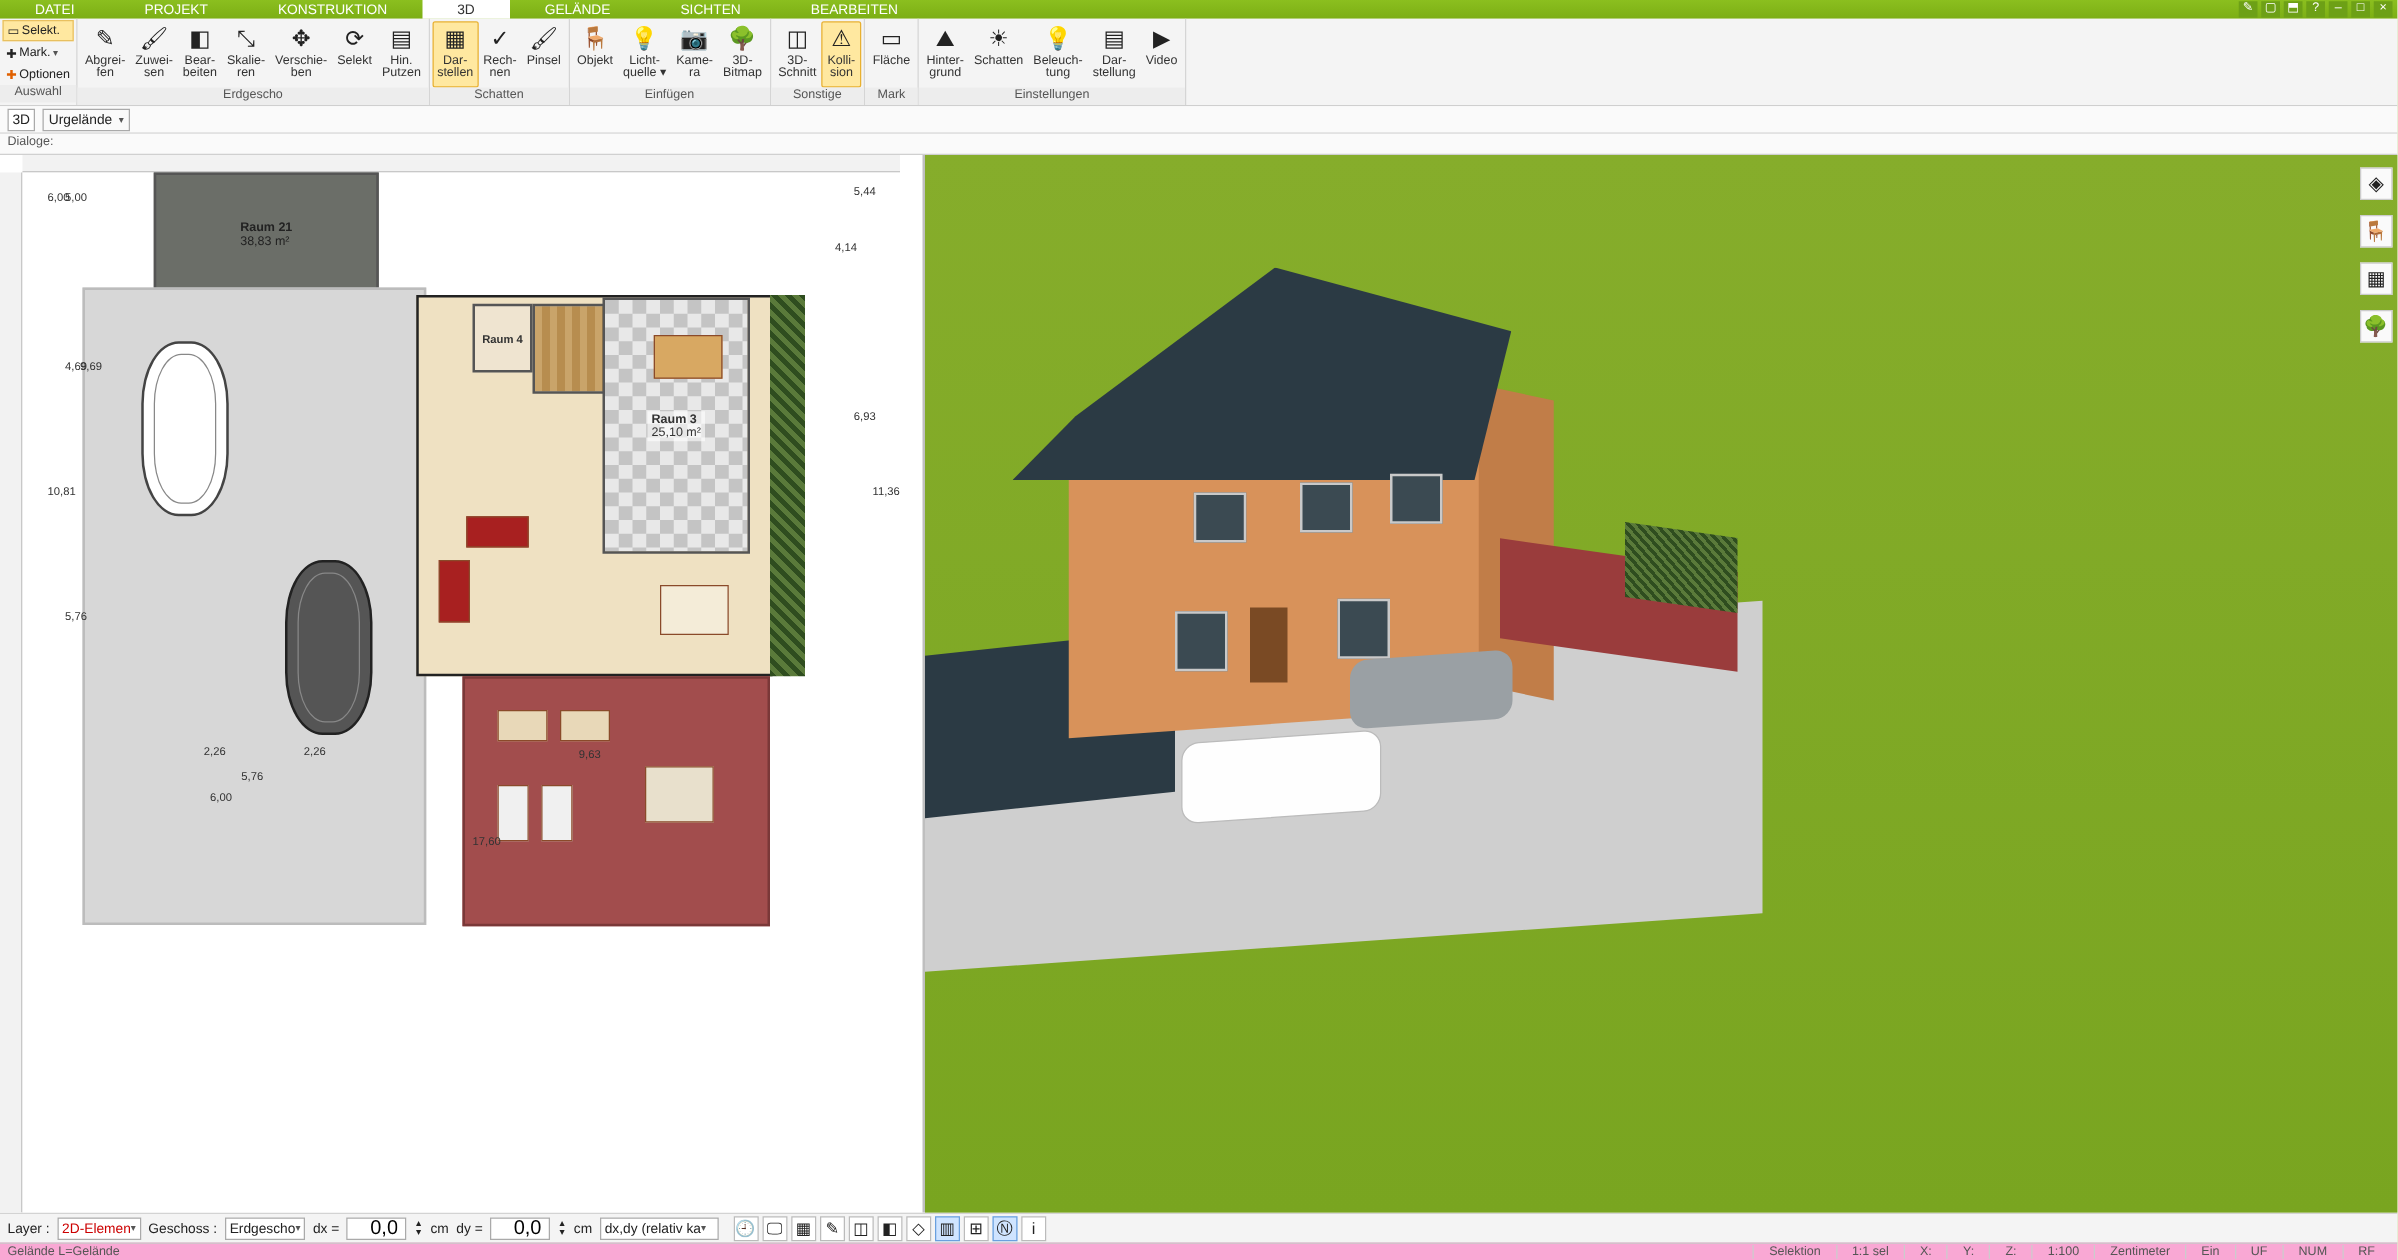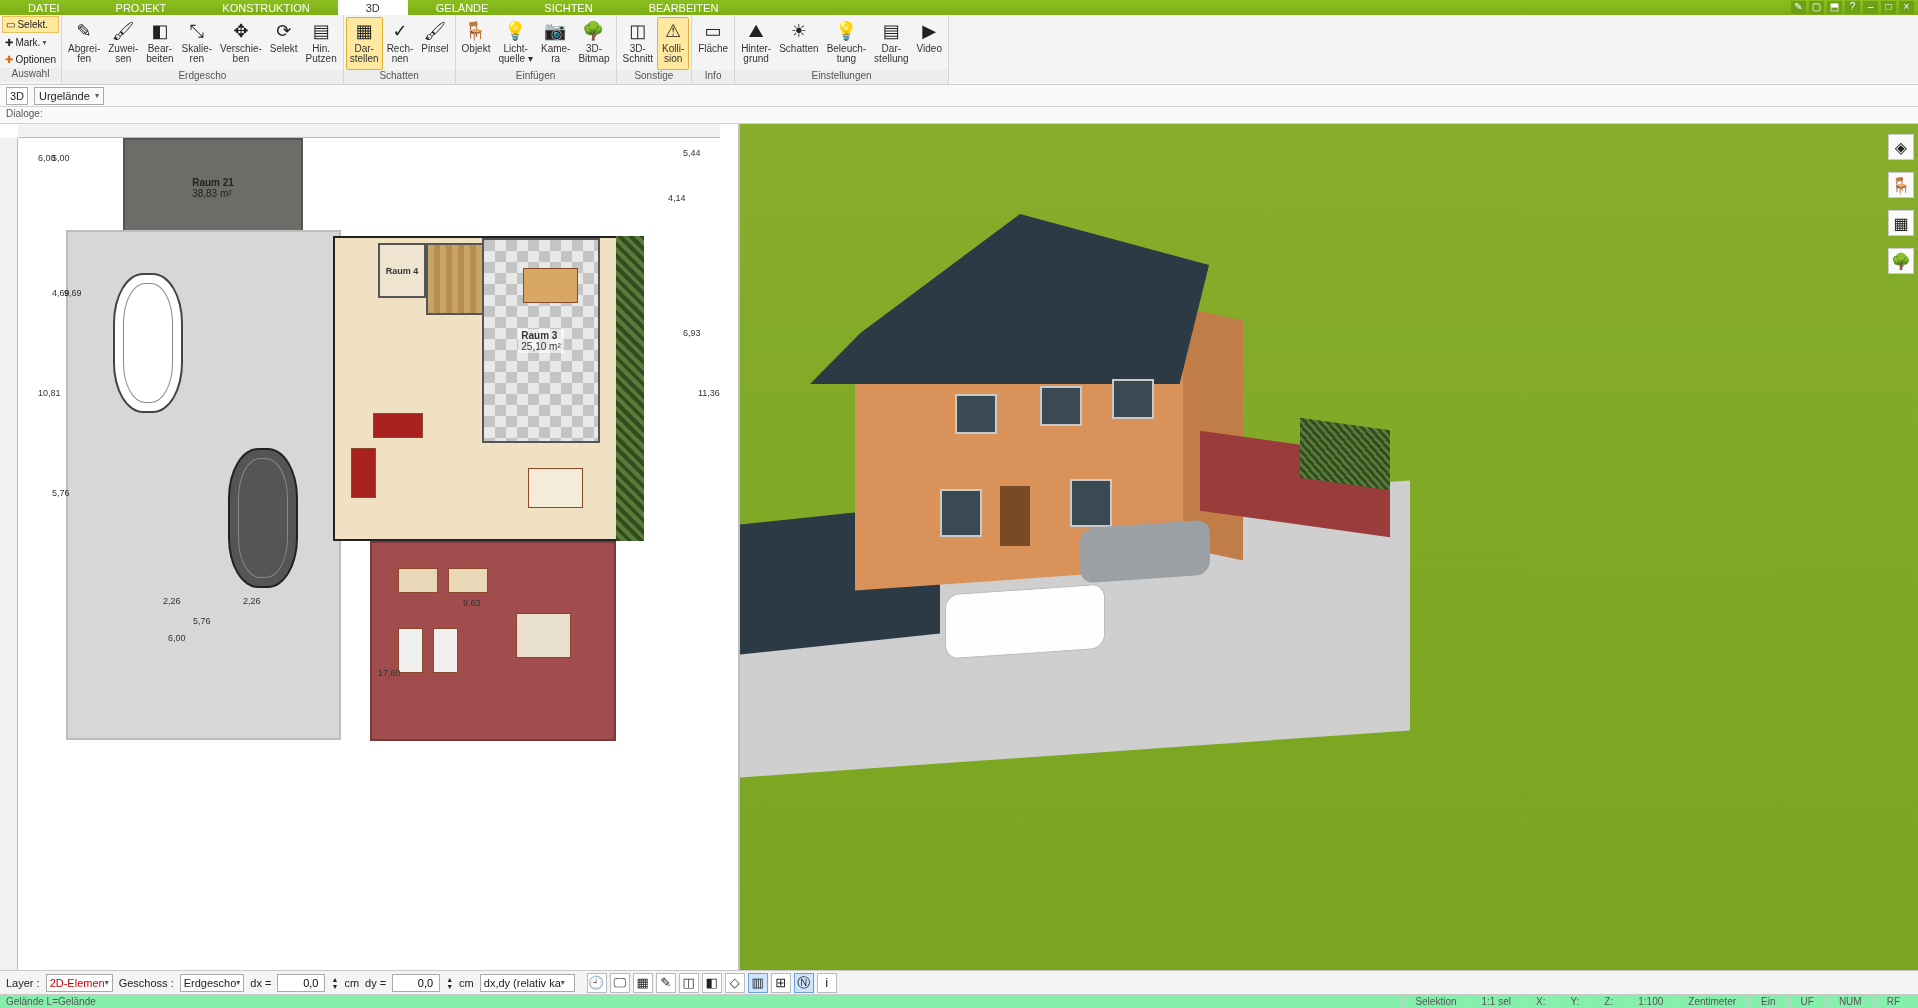--- a/index.html
+++ b/index.html
@@ -49,24 +49,24 @@
 .roofshape{position:absolute;background:#2b3a44}
 .win3d{position:absolute;background:#3b4a52;border:2px solid #c9c9c9}
 .door3d{position:absolute;background:#7a4a24}
 .car3d{position:absolute;border-radius:14px}
 .side-icons{position:absolute;right:4px;top:10px;display:flex;flex-direction:column;gap:12px}
 .side-icons .si{width:26px;height:26px;border:1px solid #ccc;background:#fafafa;display:flex;align-items:center;justify-content:center;font-size:16px;cursor:pointer}
 
 .controls{height:24px;border-top:1px solid #c8c8c8;background:#f4f4f4;display:flex;align-items:center;gap:6px;padding:0 6px;font-size:11px}
 .controls .sel{height:18px;border:1px solid #aaa;font-size:11px;background:#fff;padding:0 3px;display:inline-flex;align-items:center}
 .controls .red{color:#c00}
-.controls input{height:18px;width:48px;border:1px solid #aaa;text-align:right;font-size:11px;padding:0 6px}
+.controls input{height:18px;width:48px;border:1px solid #aaa;text-align:right;font-size:16px;padding:0 6px}
 .controls .ib{width:20px;height:20px;border:1px solid #bbb;background:#fff;display:flex;align-items:center;justify-content:center;font-size:13px;cursor:pointer}
 .controls .ib.active{background:#cfe4ff;border-color:#6aa0de}
-.statusbar{height:14px;border-top:1px solid #c8c8c8;font-size:10px;background:#86efac;display:flex;align-items:center;padding:0 6px;color:#555}
+.statusbar{height:14px;border-top:1px solid #c8c8c8;font-size:10px;background:#f9a8d4;display:flex;align-items:center;padding:0 6px;color:#555}
 .statusbar .grow{flex:1}
 .statusbar .cell{padding:0 12px;border-left:1px solid #ccc}
 .arrow{font-size:8px;color:#555}
 .furn{position:absolute;border:1px solid #8a4a2a}
 </style>
 </head>
 <body>
 
 <div class="menubar">
   <div class="tab">DATEI</div>
@@ -196,21 +196,21 @@
         </div>
         <div class="title">Sonstige</div>
       </div>
       <div class="ribbon-group">
         <div class="items">
           <div class="rb-item">
             <div class="ic">▭</div>
             <div class="lab">Fläche</div>
           </div>
         </div>
-        <div class="title">Info</div>
+        <div class="title">Mark</div>
       </div>
       <div class="ribbon-group">
         <div class="items">
           <div class="rb-item">
             <div class="ic">⛰</div>
             <div class="lab">Hinter-
 grund</div>
           </div>
           <div class="rb-item">
             <div class="ic">☀</div>

